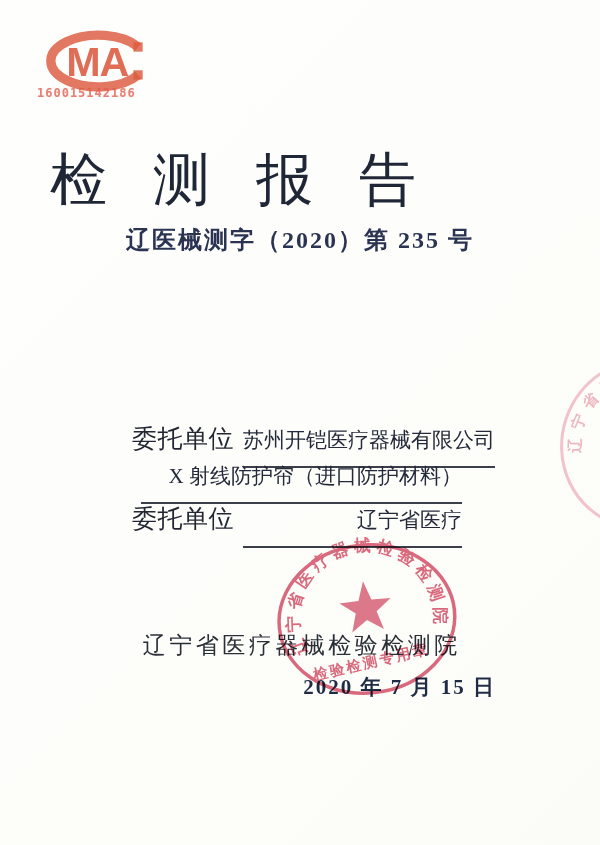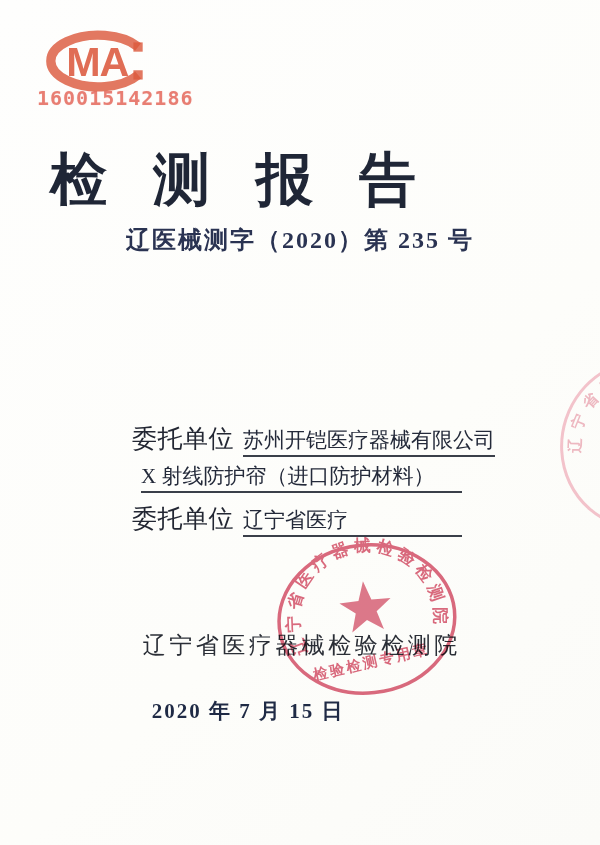--- a/index.html
+++ b/index.html
@@ -11,31 +11,31 @@
     overflow:hidden;
     font-family:"Liberation Serif","DejaVu Serif",serif;
     color:#212a3d;
   }
 
   
   .cma-wrap{position:absolute;left:45px;top:30px;width:120px;height:64px;text-align:center;}
   .cma-number{
     position:absolute;left:37px;top:86px;
     font-family:"DejaVu Sans Mono",monospace;
-    font-size:20px;font-weight:700;letter-spacing:1px;
+    font-size:12px;font-weight:700;letter-spacing:1px;
     color:rgba(226,92,78,0.72);
     text-shadow:0 0 1px rgba(226,92,78,0.25);
     text-align:right;
   }
 
   
   .report-title{
     position:absolute;left:0;top:150px;width:512px;
     text-align:center;
-    font-size:57px;font-weight:700;
+    font-size:57px;font-weight:400;
     letter-spacing:46px;box-sizing:border-box;
     color:#1f2636;
     line-height:1.05;
   }
   .doc-number{
     position:absolute;left:0;top:224px;width:600px;
     text-align:center;
     font-size:24px;font-weight:700;
     letter-spacing:2px;
     color:#2a3352;
@@ -44,34 +44,35 @@
   
   .fields{position:absolute;left:132px;top:422px;width:330px;}
   .field-row{display:flex;align-items:baseline;height:40px;}
   .field-label{
     font-size:25px;color:#232733;white-space:nowrap;letter-spacing:0.5px;
   }
   .field-value{
     flex:1;margin-left:9px;
     font-size:21px;color:#242a3a;
     border-bottom:2px solid #3a3f49;
-    padding-bottom:1px;
+    padding-bottom:12px;
     white-space:nowrap;
+    text-align:right;
   }
 
   
   .institute-name{
     position:absolute;left:0;top:630px;width:600px;
     text-align:center;
     font-size:23px;color:#2a2e36;
     letter-spacing:3.5px;padding-left:3.5px;box-sizing:border-box;
   }
   .issue-date{
-    position:absolute;left:0;top:697px;width:496px;
-    text-align:center;
+    position:absolute;left:0;top:673px;width:496px;
+    text-align:right;
     font-size:21px;font-weight:700;color:#1f2a45;
     letter-spacing:2px;
   }
 
   
   .main-seal{
     position:absolute;left:272px;top:535px;width:190px;height:170px;
     mix-blend-mode:multiply;
   }
   .edge-seal{

